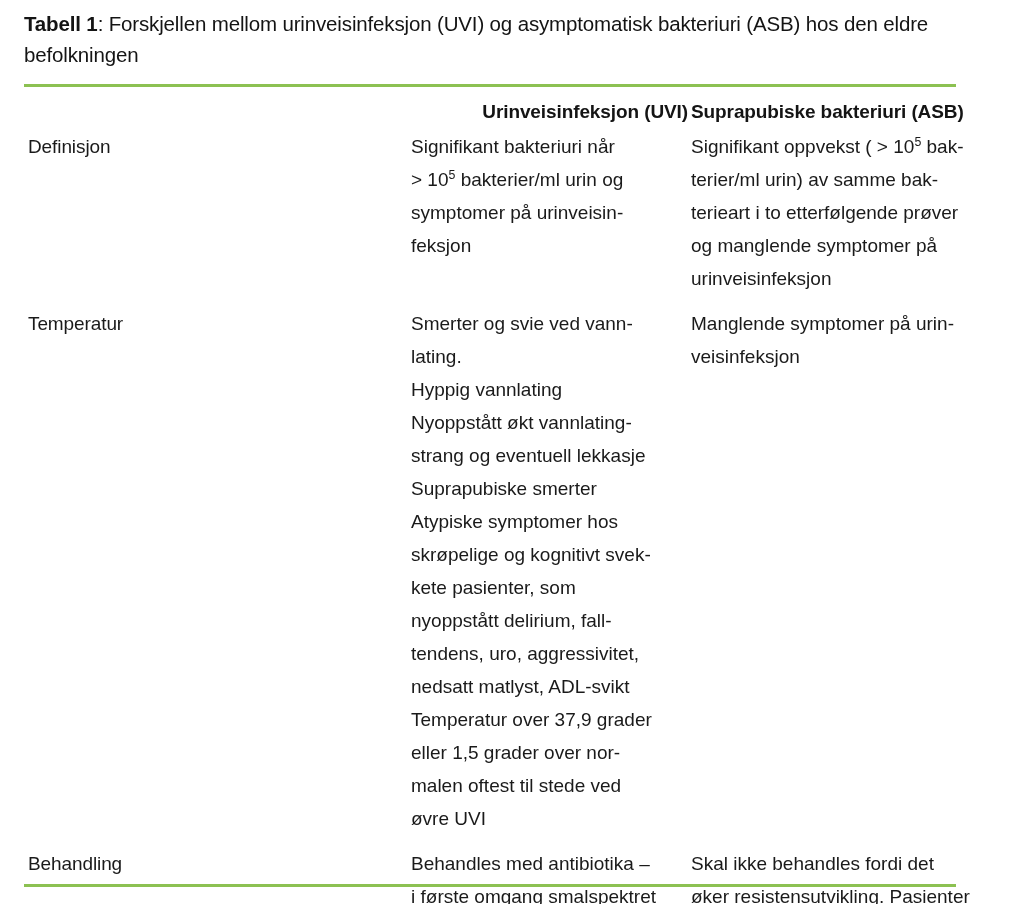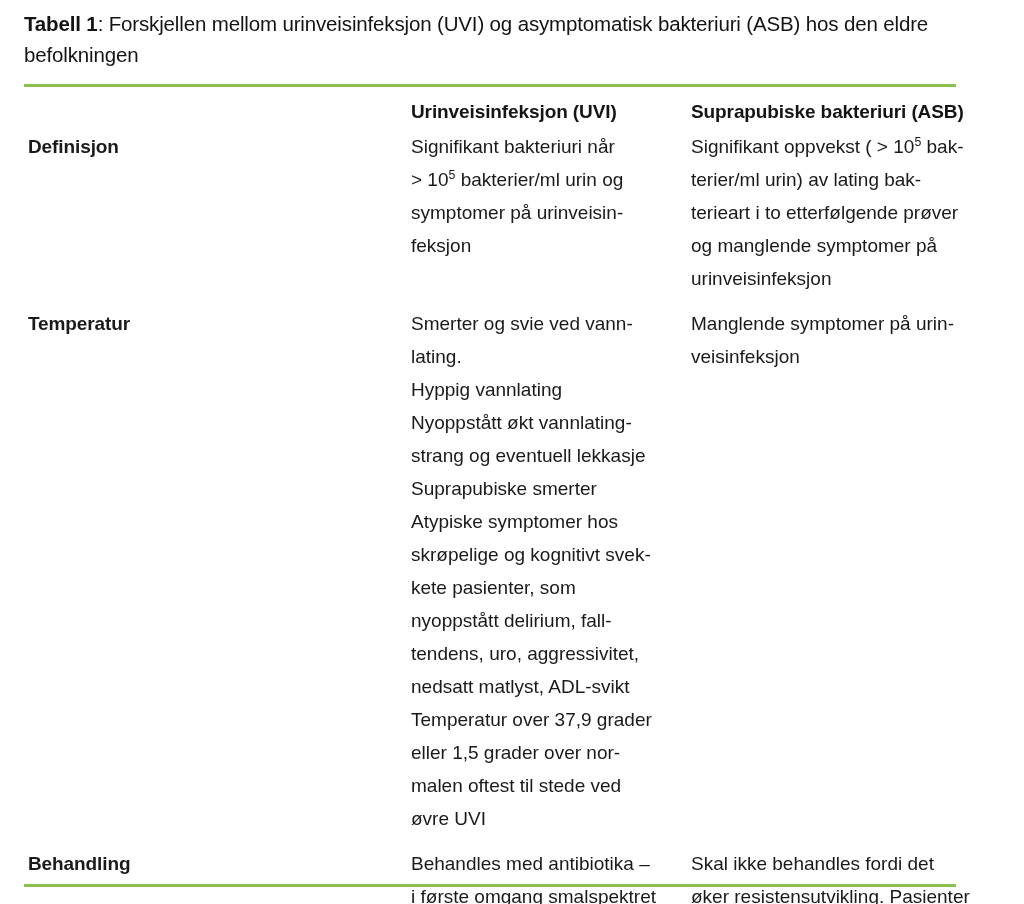--- a/index.html
+++ b/index.html
@@ -81,29 +81,29 @@
   thead th {
     font-weight: bold;
     font-size: 19px;
     line-height: 33px;
     padding-top: 10px;
     padding-bottom: 4px;
     color: #141414;
     letter-spacing: -0.1px;
   }
   thead th.h-label { padding-left: 4px; }
-  thead th.h-uvi   { padding-left: 4px; }
+  thead th.h-uvi   { padding-left: 4px; text-align: right; }
   thead th.h-asb   { padding-left: 3px; }
 
   tbody td {
     color: #1a1a1a;
     padding-bottom: 8px;
   }
   tbody td.cell-label {
-    font-weight: bold;
+    font-weight: normal;
     padding-left: 4px;
     padding-top: 2px;
     letter-spacing: -0.1px;
   }
   tbody td.cell-uvi {
     padding-left: 4px;
     padding-right: 18px;
     padding-top: 2px;
   }
   tbody td.cell-asb {
@@ -151,21 +151,21 @@
     </thead>
     <tbody>
 
       <tr class="row-definisjon">
         <td class="cell-label">Definisjon</td>
         <td class="cell-uvi"><span class="cell-text">Signifikant bakteriuri når
 &gt; 10</span><sup>5</sup><span class="cell-text"> bakterier/ml urin og
 symptomer på urinveisin-
 feksjon</span></td>
         <td class="cell-asb"><span class="cell-text">Signifikant oppvekst ( &gt; 10</span><sup>5</sup><span class="cell-text"> bak-
-terier/ml urin) av lating bak-
+terier/ml urin) av samme bak-
 terieart i to etterfølgende prøver
 og manglende symptomer på
 urinveisinfeksjon</span></td>
       </tr>
 
       <tr class="row-symptomer">
         <td class="cell-label">Temperatur</td>
         <td class="cell-uvi"><span class="cell-text">Smerter og svie ved vann-
 lating.
 Hyppig vannlating

